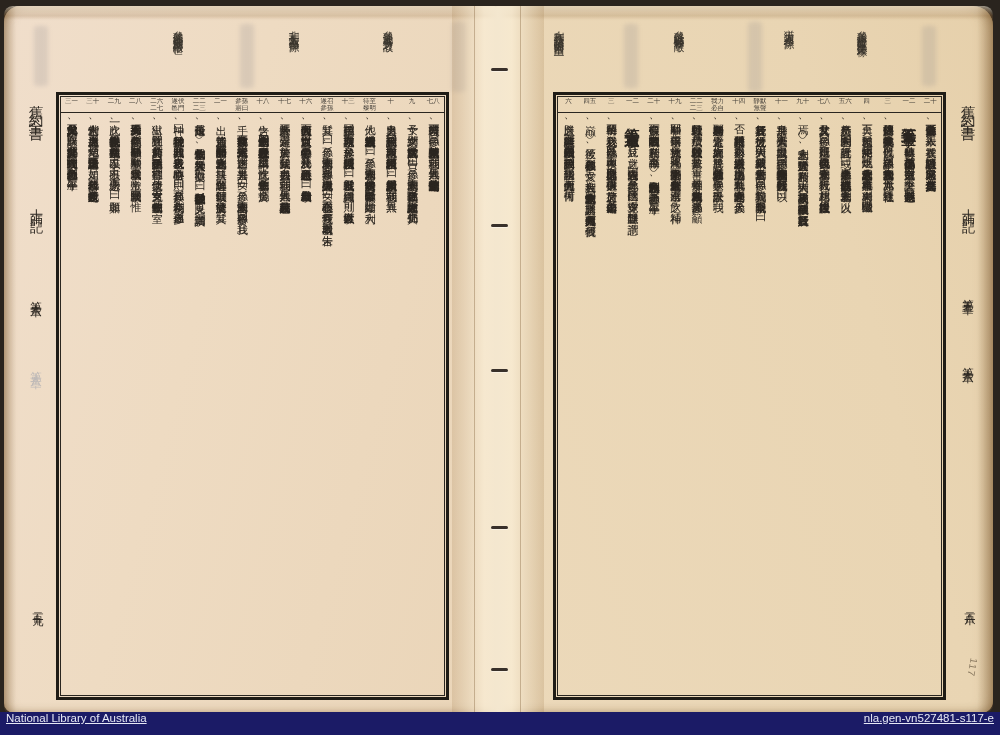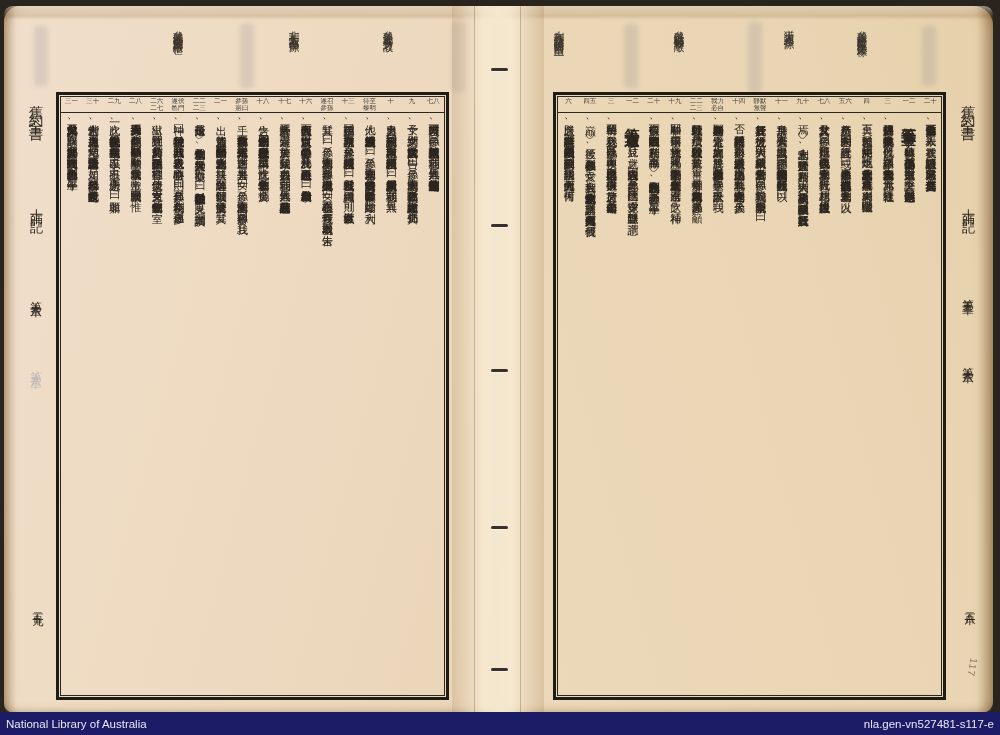--- a/index.html
+++ b/index.html
@@ -52,22 +52,22 @@
   .m-book  { font-size:13px;  letter-spacing:6px; }
   .m-chap  { font-size:11.5px; letter-spacing:1.5px; }
   .m-page  { font-size:11px;  letter-spacing:0.5px; }
   .m-ghost { font-size:11.5px; letter-spacing:2px; color:#8d96a8; opacity:.5; filter:blur(.4px); }
 
   .pencil { position:absolute; font-family:"Liberation Sans", sans-serif; font-size:10px; color:#7e6e56;
             transform:rotate(100deg); letter-spacing:1px; opacity:.85; }
 
   
   .footer { position:absolute; left:0; bottom:0; width:1000px; height:23px; background:#1b1b66;
-            display:flex; align-items:center; justify-content:space-between; padding:0 6px;
-            font-family:"Liberation Sans", sans-serif; font-size:11.5px; color:#e6e8f5; }
+            display:flex; align-items:flex-start; justify-content:space-between; padding:0 6px;
+            font-family:"Liberation Sans", sans-serif; font-size:11.5px; color:#e6e8f5;text-decoration:underline; }
 </style>
 </head>
 <body>
 
 <div class="photo">
 
   <div class="page left">
     <div class="annos"></div>
     <div class="ghost-smudge" style="left:448px; top:16px; height:70px;"></div>
     <div class="ghost-smudge" style="left:236px; top:18px; height:64px;"></div>

